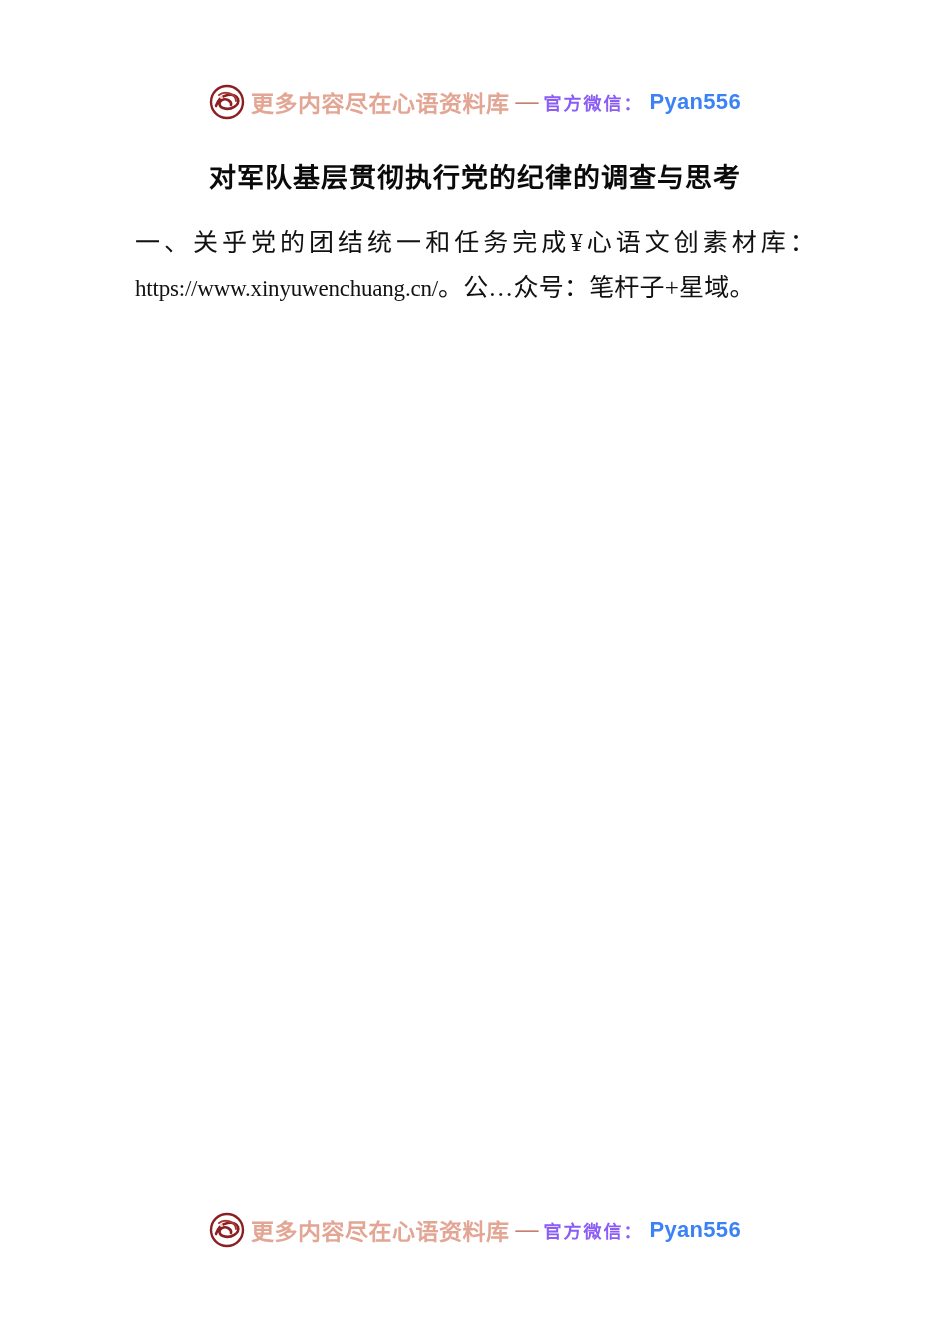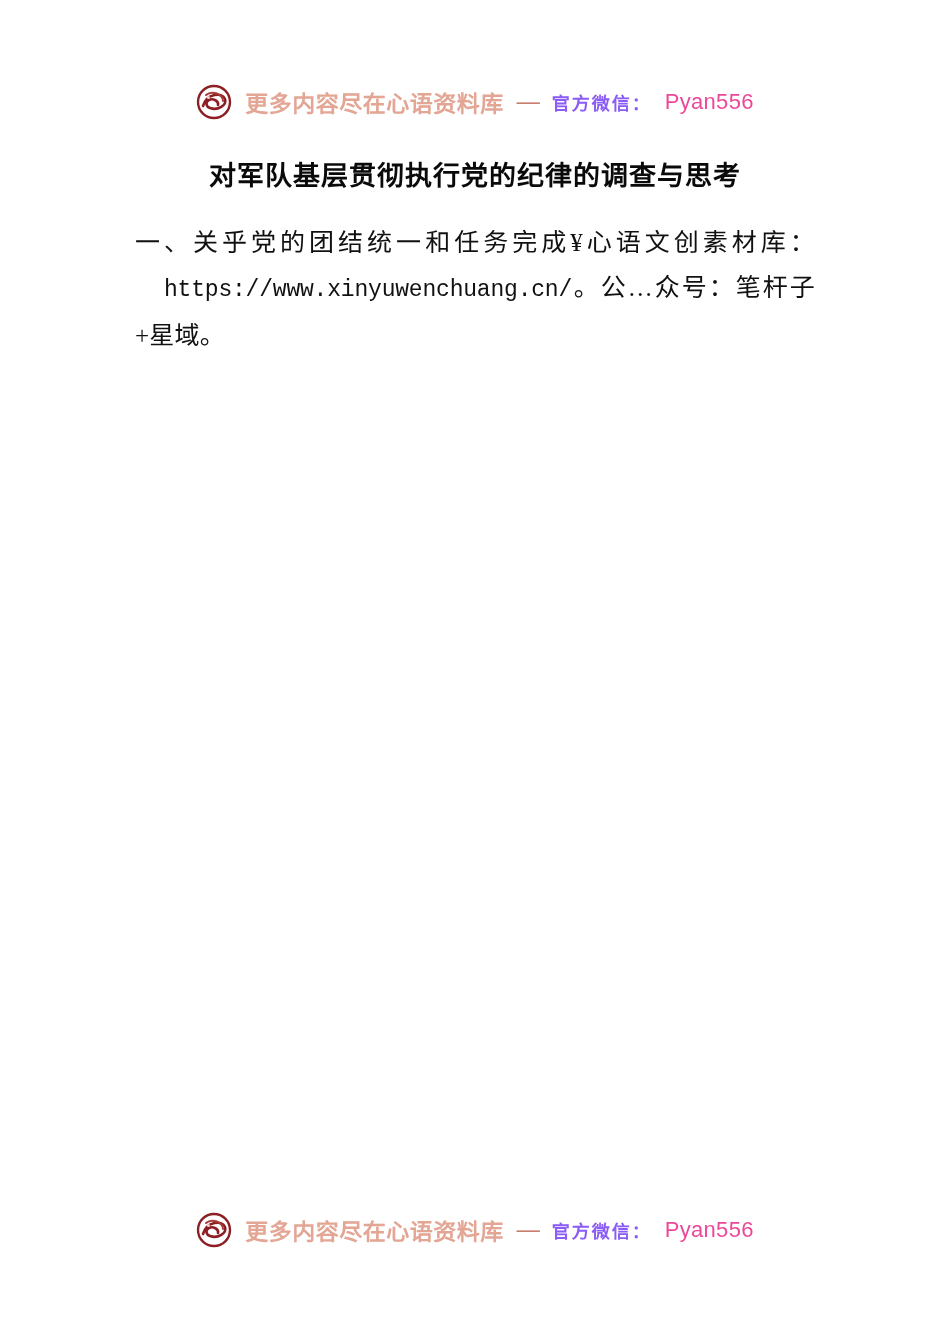--- a/index.html
+++ b/index.html
@@ -25,21 +25,21 @@
   }
 
   
   .watermark {
     position: absolute;
     left: 0;
     width: 950px;
     display: flex;
     align-items: center;
     justify-content: center;
-    gap: 13px;
+    gap: 6px;
     white-space: nowrap;
   }
 
   .watermark-top { top: 84px; }
   .watermark-bottom { top: 1212px; }
 
   .wm-logo {
     width: 36px;
     height: 36px;
     flex: 0 0 36px;
@@ -67,35 +67,35 @@
     font-family: "Liberation Serif", "DejaVu Serif", serif;
     font-size: 18px;
     font-weight: 700;
     color: #8b5cf6;
     letter-spacing: 2px;
   }
 
   .wm-handle {
     font-family: "Liberation Sans", "DejaVu Sans", sans-serif;
     font-size: 22px;
-    font-weight: 400;
-    color: #ec4899;
+    font-weight: 700;
+    color: #3b82f6;
     letter-spacing: 0.3px;
   }
 
   
   .doc {
     position: absolute;
     left: 135px;
     top: 160px;
     width: 680px;
   }
 
   .doc-title {
-    font-family: Liberation Mono, monospace;
+    font-family: Liberation Sans, sans-serif;
     font-size: 27px;
     font-weight: 700;
     text-align: center;
     letter-spacing: 1px;
     line-height: 1.4;
     margin: 0 0 22px 0;
     color: #0a0a0a;
   }
 
   .para {
@@ -105,24 +105,23 @@
     color: #111111;
     margin: 0;
     text-align: justify;
     text-justify: inter-ideograph;
     letter-spacing: 0.2px;
   }
 
   .para + .para { margin-top: 0; }
 
   .url-inline {
-    font-family: Liberation Mono, monospace;
+    font-family: Liberation Serif, serif;
     font-size: 23px;
     letter-spacing: -0.2px;
-    margin-left: 29px;
   }
 </style>
 </head>
 <body>
 
 <div class="page">
 
   <div class="watermark watermark-top">
     <span class="wm-logo">
       <svg viewBox="0 0 36 36" xmlns="http://www.w3.org/2000/svg">

